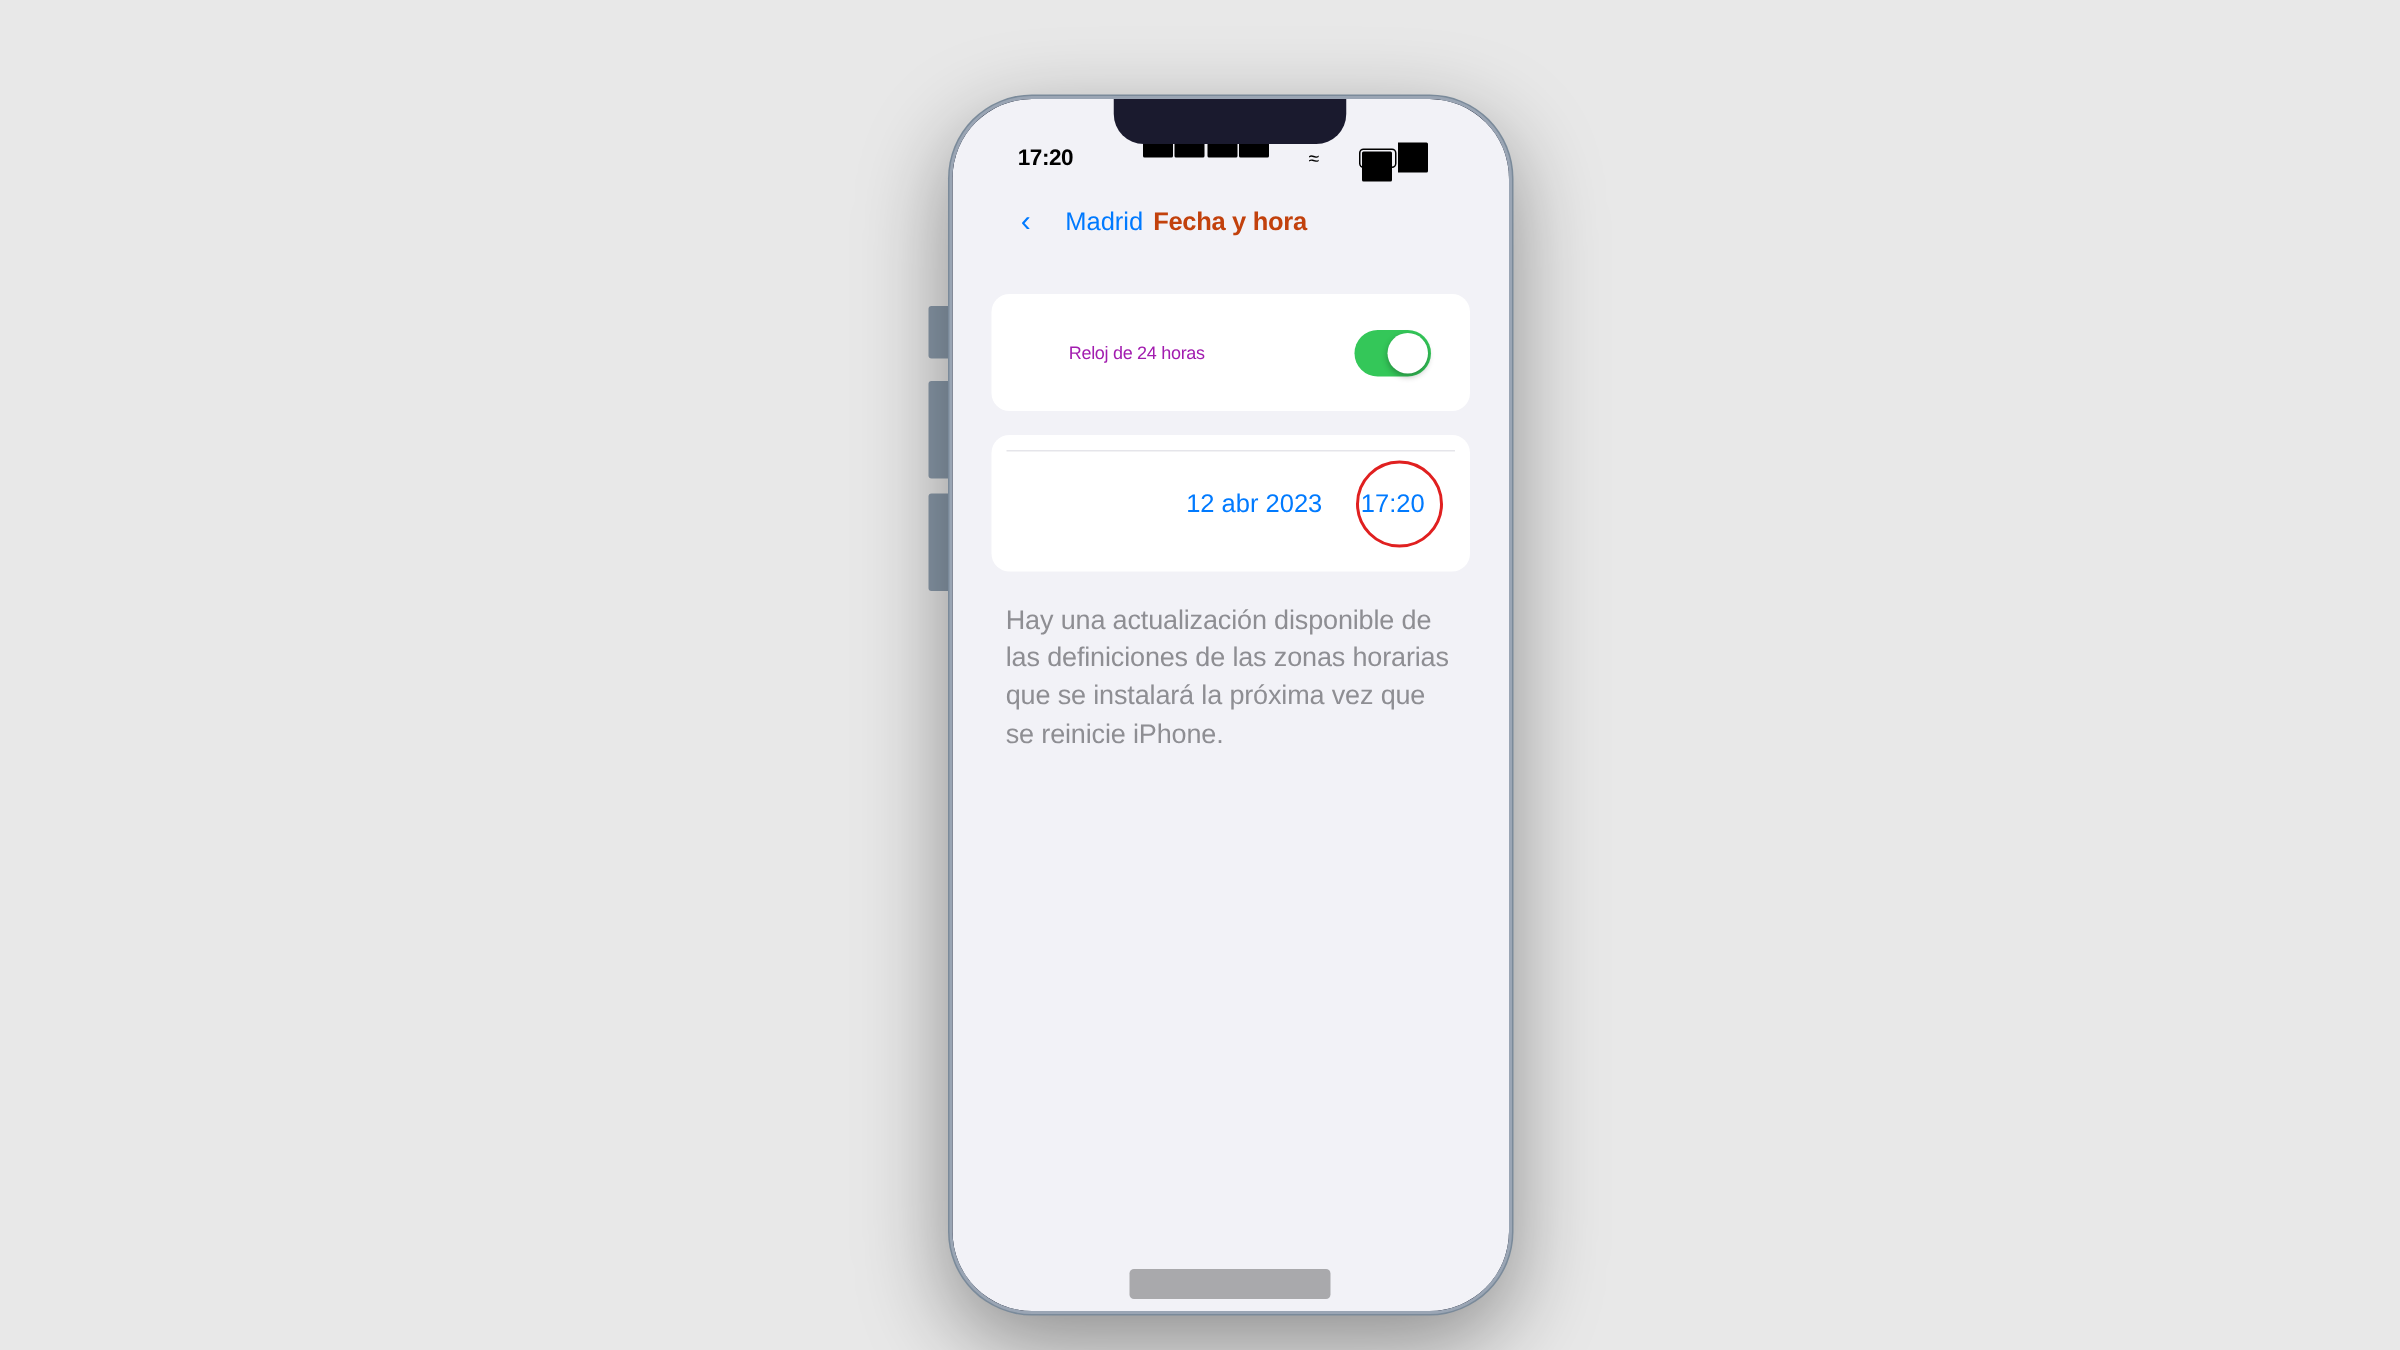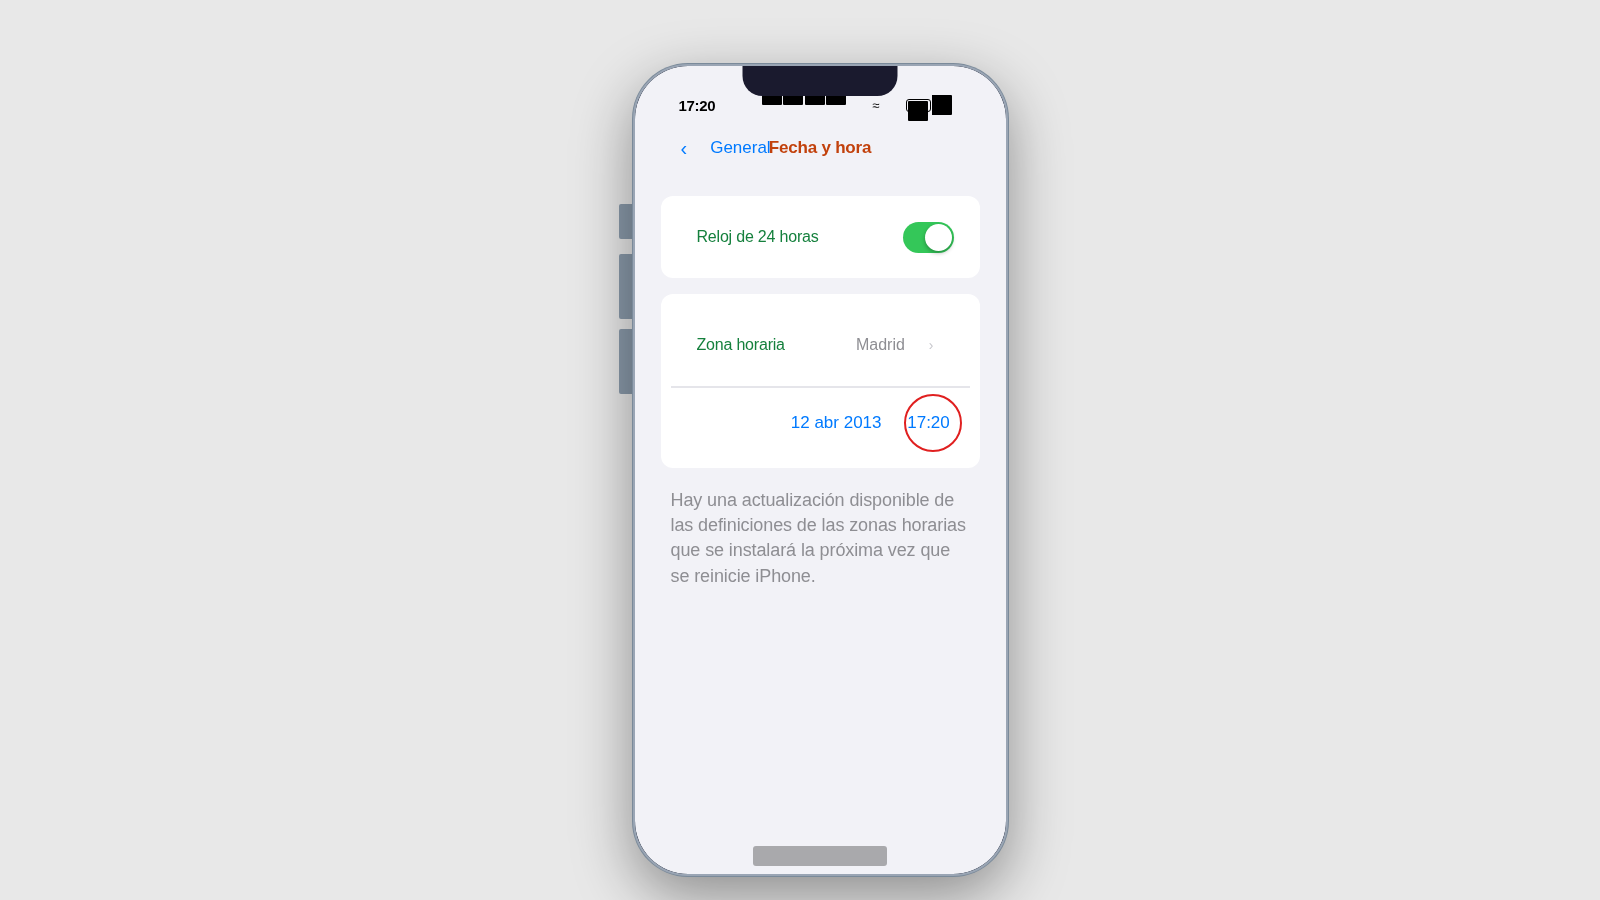--- a/index.html
+++ b/index.html
@@ -225,23 +225,24 @@
       padding: 12px 16px;
       min-height: 44px;
       border-bottom: 0.5px solid #e5e5ea;
     }
 
     .settings-row:last-child {
       border-bottom: none;
     }
 
     .settings-label {
-      font-size: 16px;
-      color: #15803d;
+      font-size: 12px;
+      color: #a21caf;
       letter-spacing: -0.2px;
+      margin-left: 16px;
     }
 
     
     .toggle {
       width: 51px;
       height: 31px;
       border-radius: 16px;
       position: relative;
       cursor: pointer;
       transition: background 0.2s;
@@ -382,46 +383,39 @@
               <div class="battery-fill"></div>
             </div>
             <div class="battery-tip"></div>
           </div>
         </div>
       </div>
 
       <div class="nav-bar">
         <div class="nav-back">
           <span class="nav-back-chevron">‹</span>
-          <span>General</span>
+          <span>Madrid</span>
         </div>
         <span class="nav-title">Fecha y hora</span>
       </div>
 
       <div class="content">
 
         <div class="settings-group">
           <div class="settings-row">
             <span class="settings-label">Reloj de 24 horas</span>
             <div class="toggle on">
               <div class="toggle-knob"></div>
             </div>
           </div>
         </div>
 
         <div class="settings-group">
-          <div class="settings-row">
-            <span class="settings-label">Zona horaria</span>
-            <div class="zona-value">
-              <span>Madrid</span>
-              <span class="chevron-right">›</span>
-            </div>
-          </div>
           <div class="datetime-row">
-            <span class="date-value">12 abr 2013</span>
+            <span class="date-value">12 abr 2023</span>
             <span class="time-value">17:20</span>
             <div class="time-circle-annotation"></div>
           </div>
         </div>
 
         <p class="info-text">Hay una actualización disponible de las definiciones de las zonas horarias que se instalará la próxima vez que se reinicie iPhone.</p>
 
       </div>
 
       <div class="home-indicator"></div>

